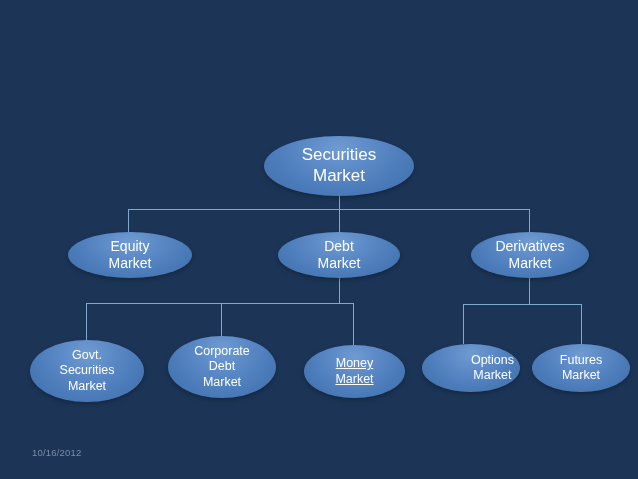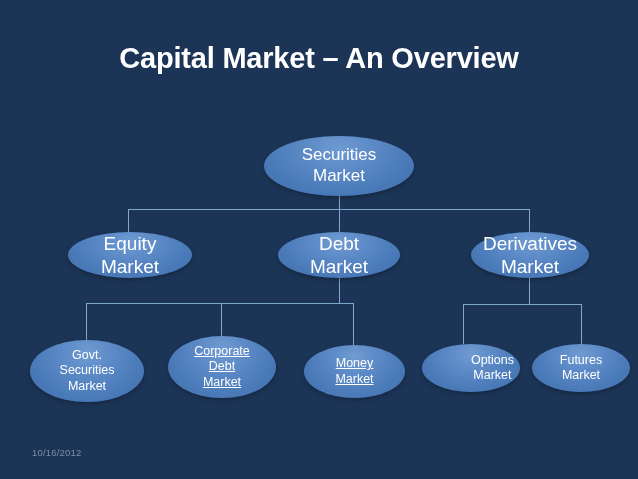--- a/index.html
+++ b/index.html
@@ -64,40 +64,39 @@
                   #5b89c6 34%,
                   #4a7ab8 66%,
                   #416eab 100%);
     box-shadow: 0 2px 5px rgba(0,0,0,0.28);
   }
   .node .label {
     display: block;
     padding: 0 6px;
   }
   .node-root { font-size: 17px; }
-  .node-mid  { font-size: 19px; }
+  .node-mid  { font-size: 14px; }
   .node-leaf { font-size: 12.5px; }
 
   
   #footer-date {
     position: absolute;
     left: 32px;
     top: 447px;
     color: #7b8ea8;
     font-size: 9.5px;
     letter-spacing: 0.2px;
     text-align: center;
   }
 </style>
 </head>
 <body>
 
 <div id="slide">
 
-  <div id="slide-title">Capital Market – An Overview</div>
 
   <div id="diagram">
 
     <svg id="connectors" viewBox="0 0 638 479">
       <g stroke="#7fa8cf" stroke-width="1" fill="none" shape-rendering="crispEdges">
 
         <line x1="323" y1="196" x2="323" y2="209"></line>
 
         <line x1="112" y1="209" x2="513" y2="209"></line>
 
@@ -149,21 +148,21 @@
     </div>
 
     <div class="node node-leaf" style="left:14px; top:340px; width:114px; height:62px;">
       <span class="label">
         <span>Govt.</span><br>
         <span>Securities</span><br>
         <span>Market</span>
       </span>
     </div>
 
-    <div class="node node-leaf" style="left:152px; top:336px; width:108px; height:62px;text-decoration:underline;">
+    <div class="node node-leaf" style="left:152px; top:336px; width:108px; height:62px;">
       <span class="label">
         <span>Corporate</span><br>
         <span>Debt</span><br>
         <span>Market</span>
       </span>
     </div>
 
     <div class="node node-leaf" style="left:288px; top:345px; width:101px; height:53px;text-decoration:underline;">
       <span class="label">
         <span>Money</span><br>

